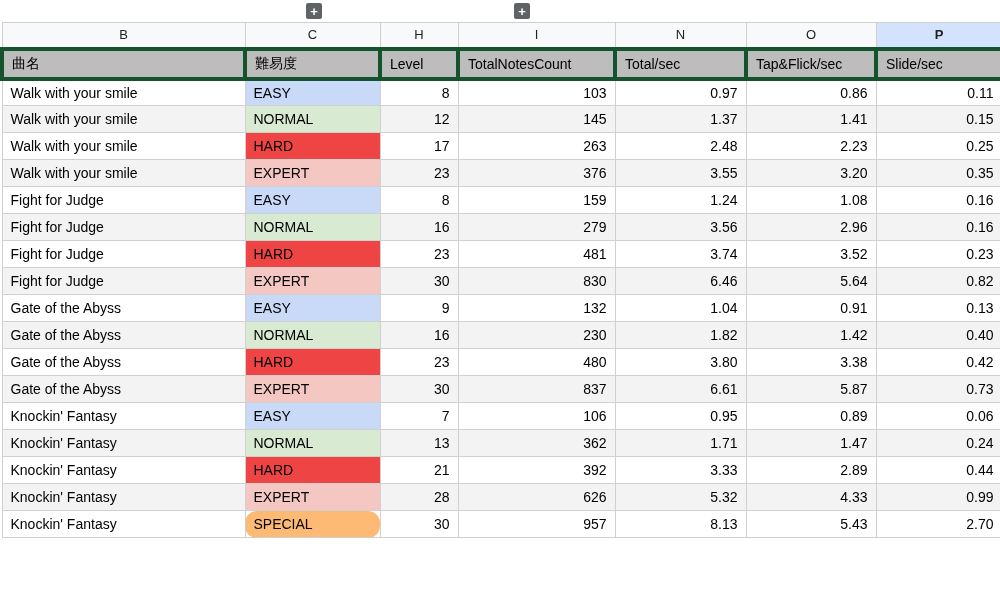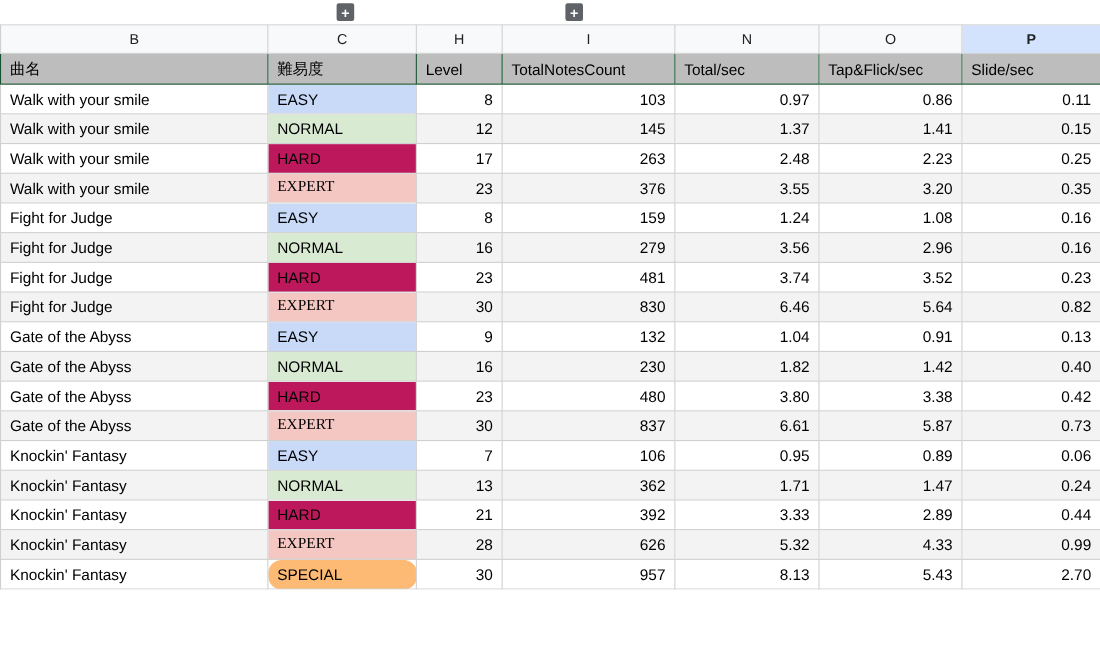--- a/index.html
+++ b/index.html
@@ -47,43 +47,43 @@
     height: 26px;
     font-size: 13px;
     color: #222;
   }
   th.col-letter.sel {
     background: #d3e3fd;
     font-weight: bold;
   }
   th.header-cell {
     background: #bdbdbd;
-    border: 1px solid #14532d;
+    border: 4px solid #14532d;
     text-align: left;
     padding: 4px 8px;
     font-weight: normal;
     height: 28px;
     white-space: nowrap;
     overflow: hidden;
   }
   td {
     border: 1px solid #d0d0d0;
     padding: 3px 8px;
     height: 27px;
     white-space: nowrap;
     overflow: hidden;
   }
   tr.odd td.plain { background: #fff; }
   tr.even td.plain { background: #f3f3f3; }
   td.num { text-align: right; }
   td.diff { text-align: left; }
   .d-EASY { background: #c9daf8; margin-left: 27px; }
   .d-NORMAL { background: #d9ead3; }
-  .d-HARD { background: #be185d; }
-  .d-EXPERT { background: #f4c7c3; font-family: Liberation Serif, serif; }
+  .d-HARD { background: #ef4444; }
+  .d-EXPERT { background: #f4c7c3; }
   .d-SPECIAL { background: #fdba74; border-radius: 12px; }
   col.cB { width: 243px; }
   col.cC { width: 135px; }
   col.cH { width: 78px; }
   col.cI { width: 157px; }
   col.cN { width: 131px; }
   col.cO { width: 130px; }
   col.cP { width: 126px; }
 </style>
 </head>

